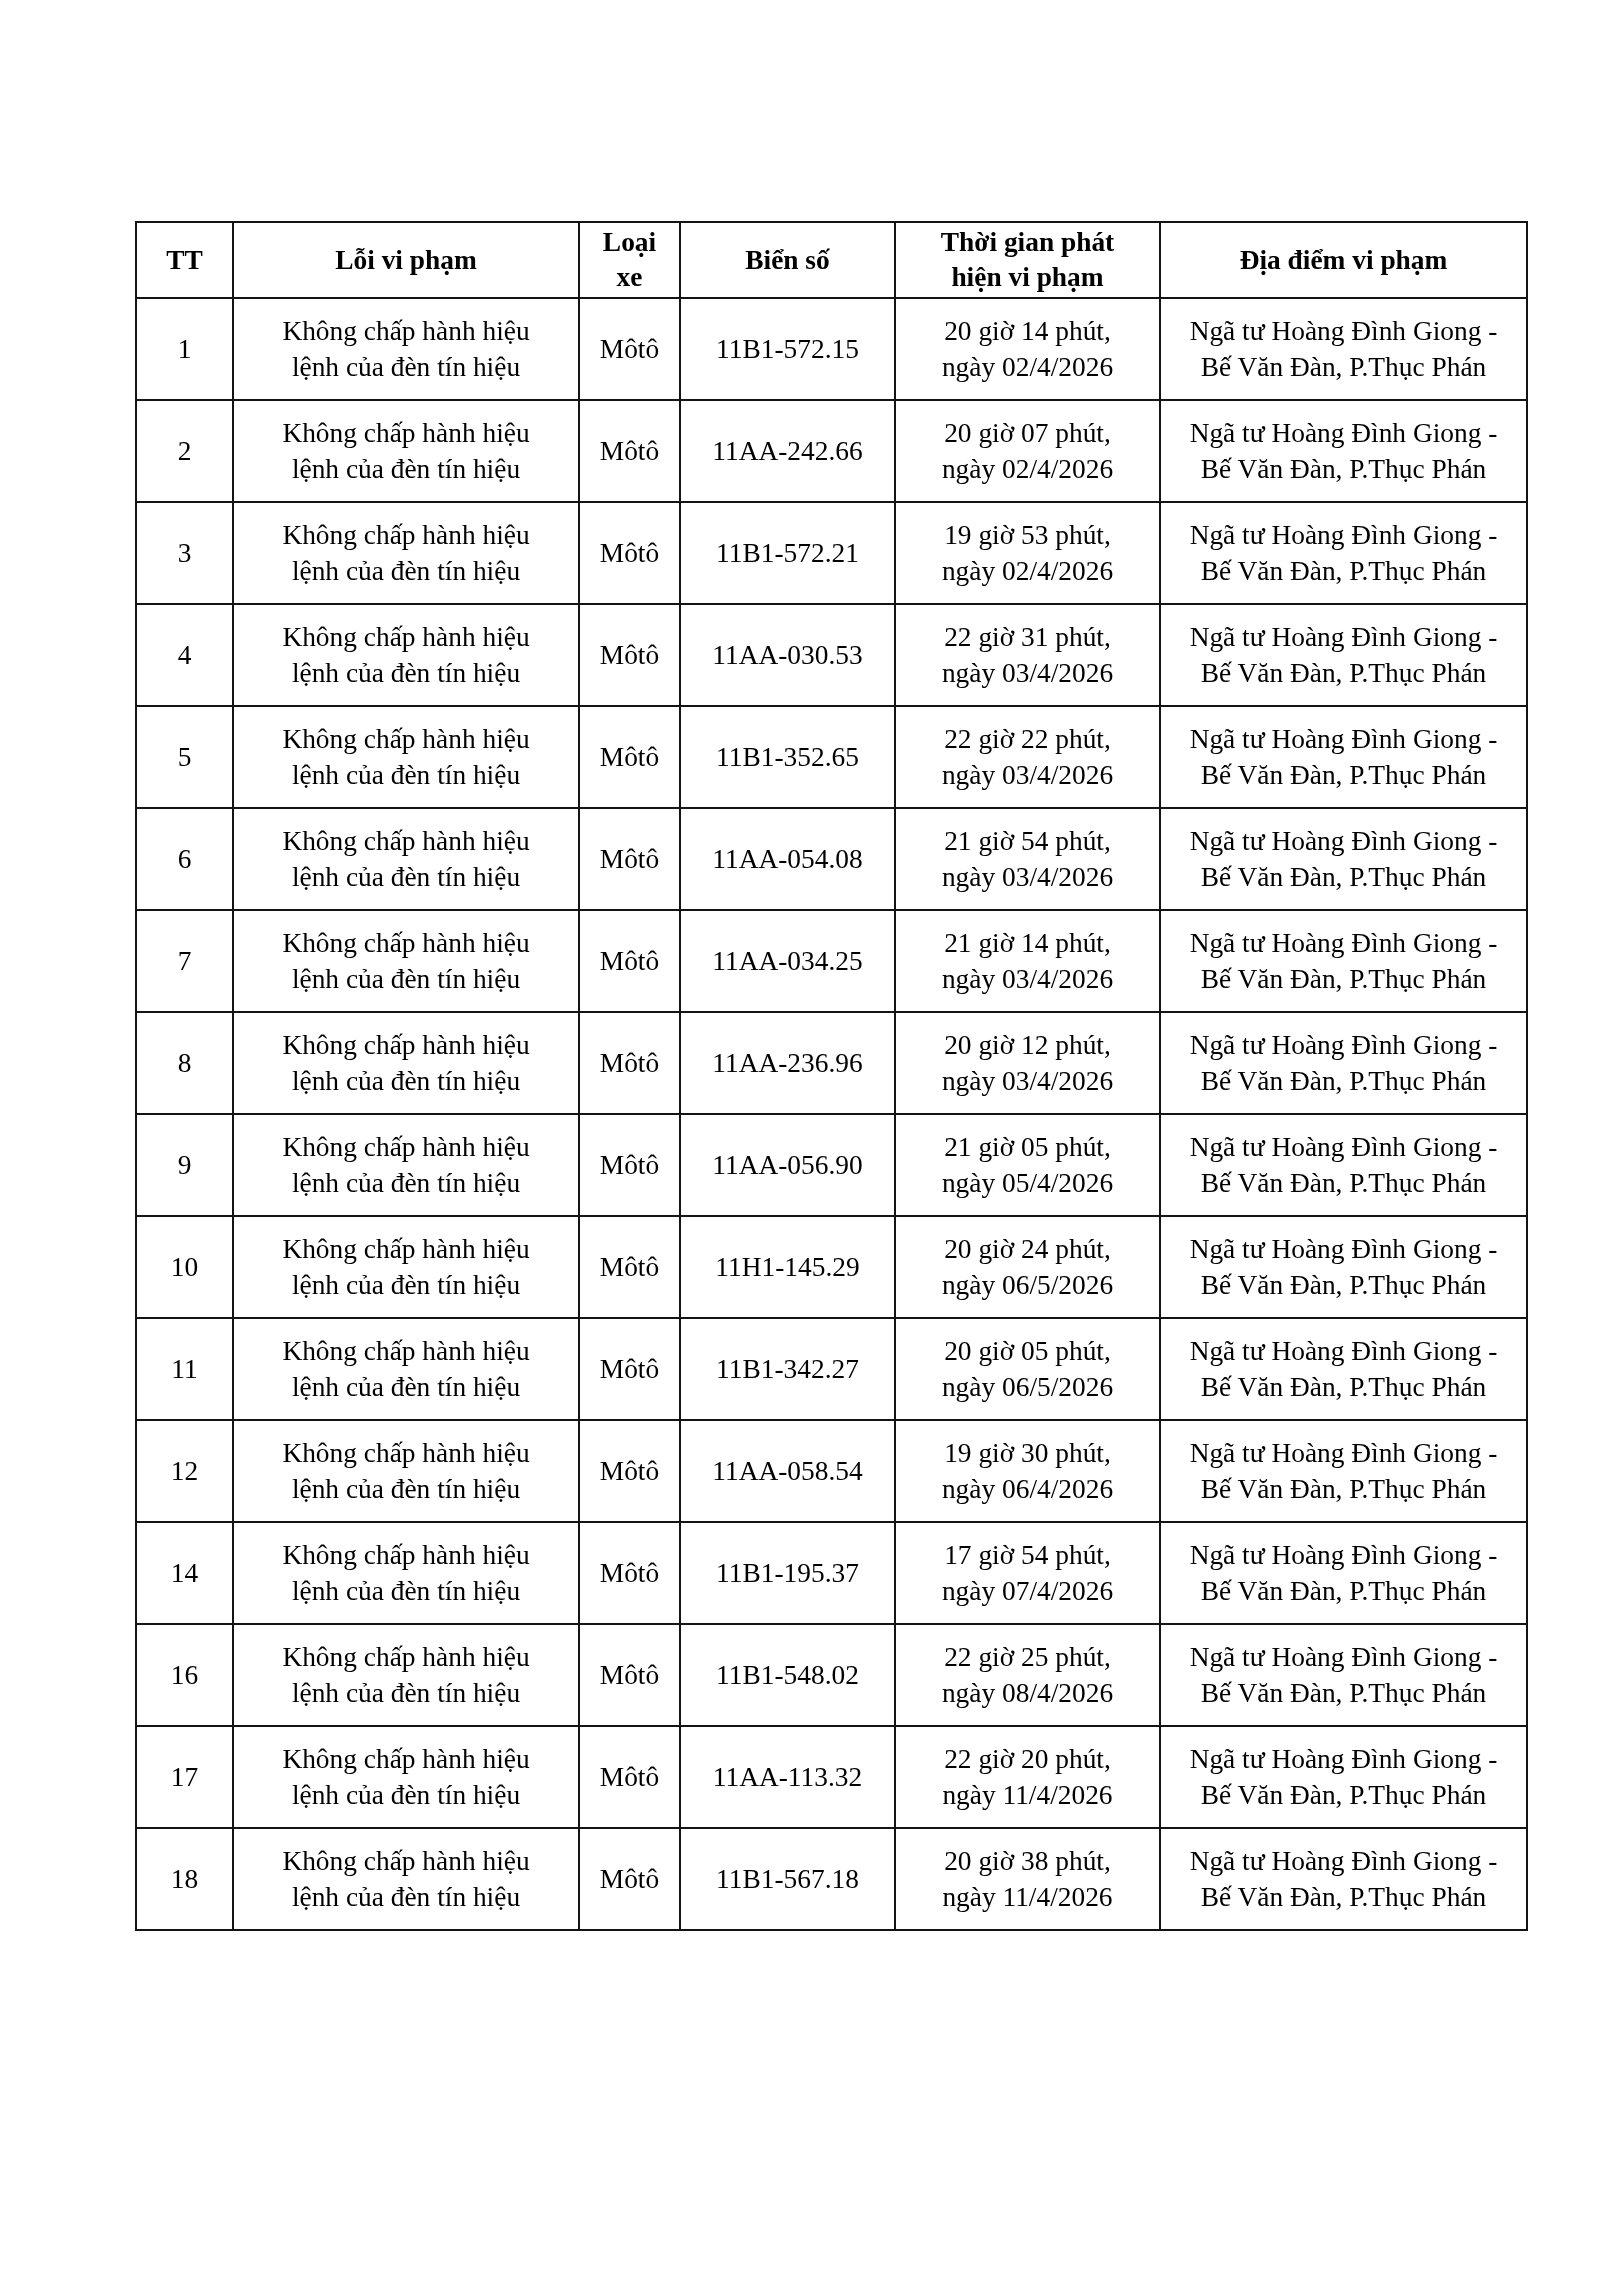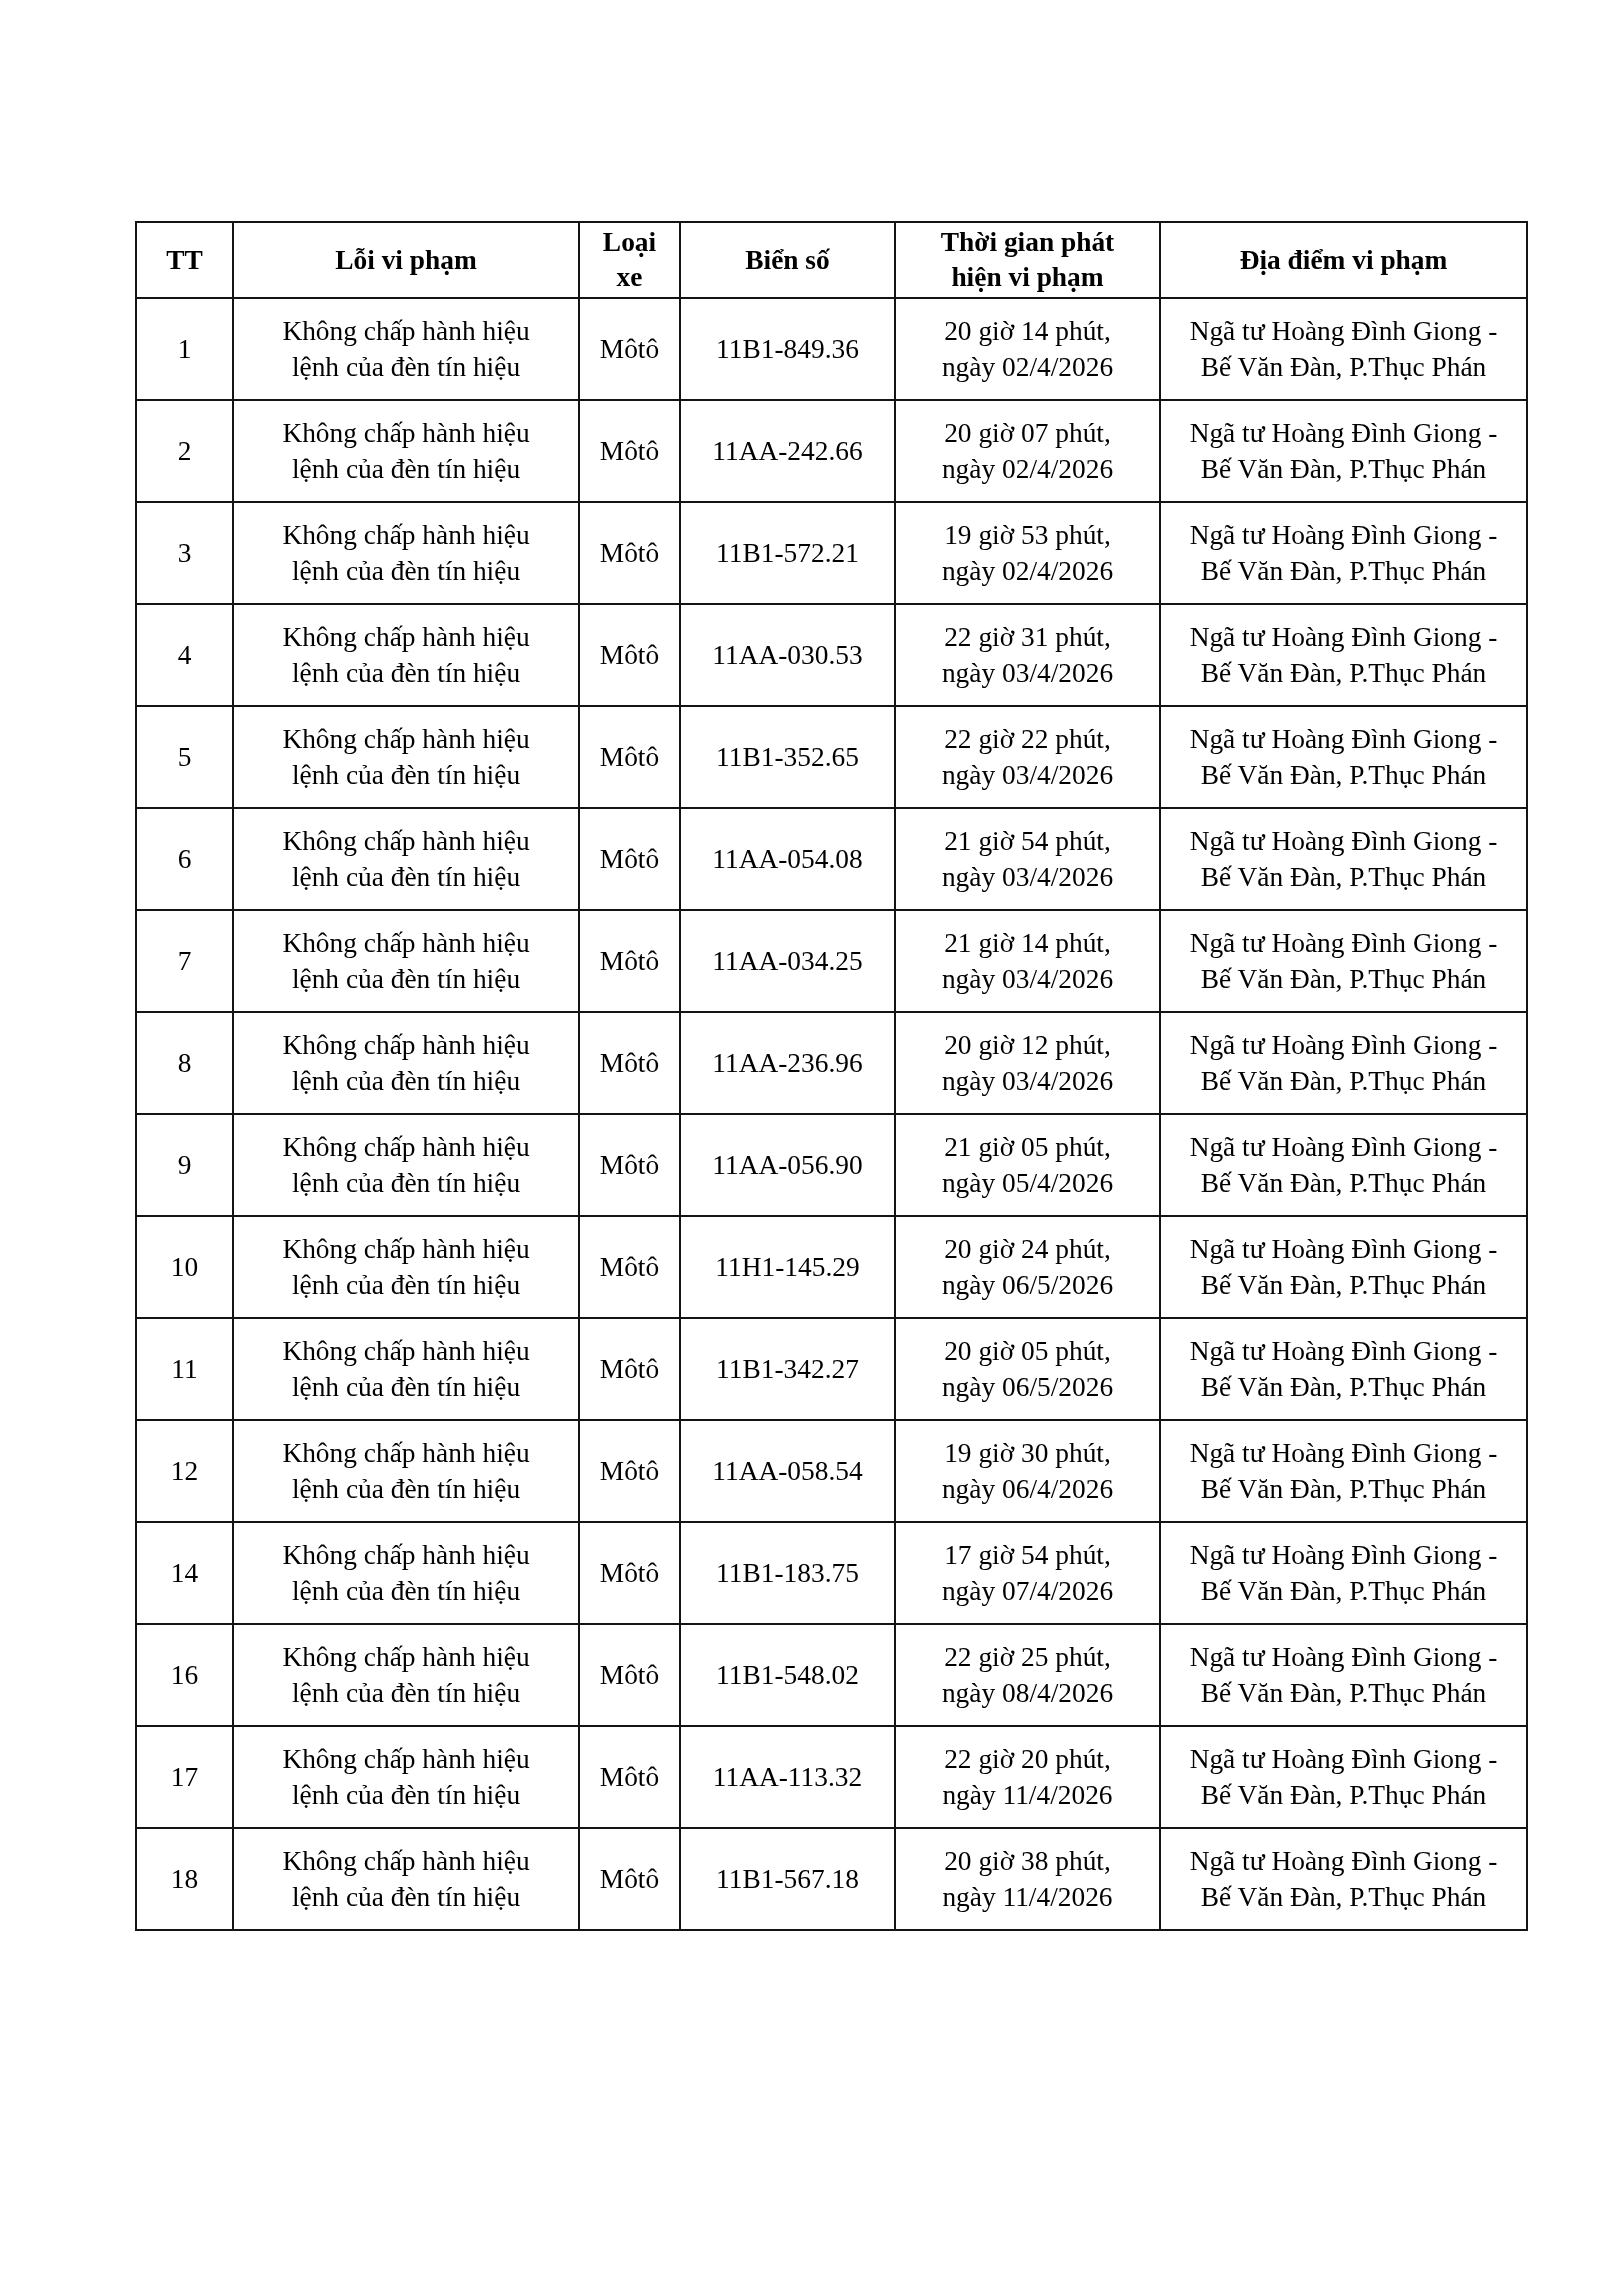--- a/index.html
+++ b/index.html
@@ -91,21 +91,21 @@
 hiện vi phạm</th>
         <th data-name="header-cell-location">Địa điểm vi phạm</th>
       </tr>
     </thead>
     <tbody id="table-body" data-name="table-body">
         <tr data-name="table-row">
           <td data-name="cell-tt">1</td>
           <td data-name="cell-violation">Không chấp hành hiệu
 lệnh của đèn tín hiệu</td>
           <td data-name="cell-vehicle">Môtô</td>
-          <td data-name="cell-plate">11B1-849.36</td>
+          <td data-name="cell-plate">11B1-572.15</td>
           <td data-name="cell-time">20 giờ 14 phút,
 ngày 02/4/2026</td>
           <td data-name="cell-location">Ngã tư Hoàng Đình Giong -
 Bế Văn Đàn, P.Thục Phán</td>
         </tr>
         <tr data-name="table-row">
           <td data-name="cell-tt">2</td>
           <td data-name="cell-violation">Không chấp hành hiệu
 lệnh của đèn tín hiệu</td>
           <td data-name="cell-vehicle">Môtô</td>
@@ -223,21 +223,21 @@
           <td data-name="cell-time">19 giờ 30 phút,
 ngày 06/4/2026</td>
           <td data-name="cell-location">Ngã tư Hoàng Đình Giong -
 Bế Văn Đàn, P.Thục Phán</td>
         </tr>
         <tr data-name="table-row">
           <td data-name="cell-tt">14</td>
           <td data-name="cell-violation">Không chấp hành hiệu
 lệnh của đèn tín hiệu</td>
           <td data-name="cell-vehicle">Môtô</td>
-          <td data-name="cell-plate">11B1-183.75</td>
+          <td data-name="cell-plate">11B1-195.37</td>
           <td data-name="cell-time">17 giờ 54 phút,
 ngày 07/4/2026</td>
           <td data-name="cell-location">Ngã tư Hoàng Đình Giong -
 Bế Văn Đàn, P.Thục Phán</td>
         </tr>
         <tr data-name="table-row">
           <td data-name="cell-tt">16</td>
           <td data-name="cell-violation">Không chấp hành hiệu
 lệnh của đèn tín hiệu</td>
           <td data-name="cell-vehicle">Môtô</td>

